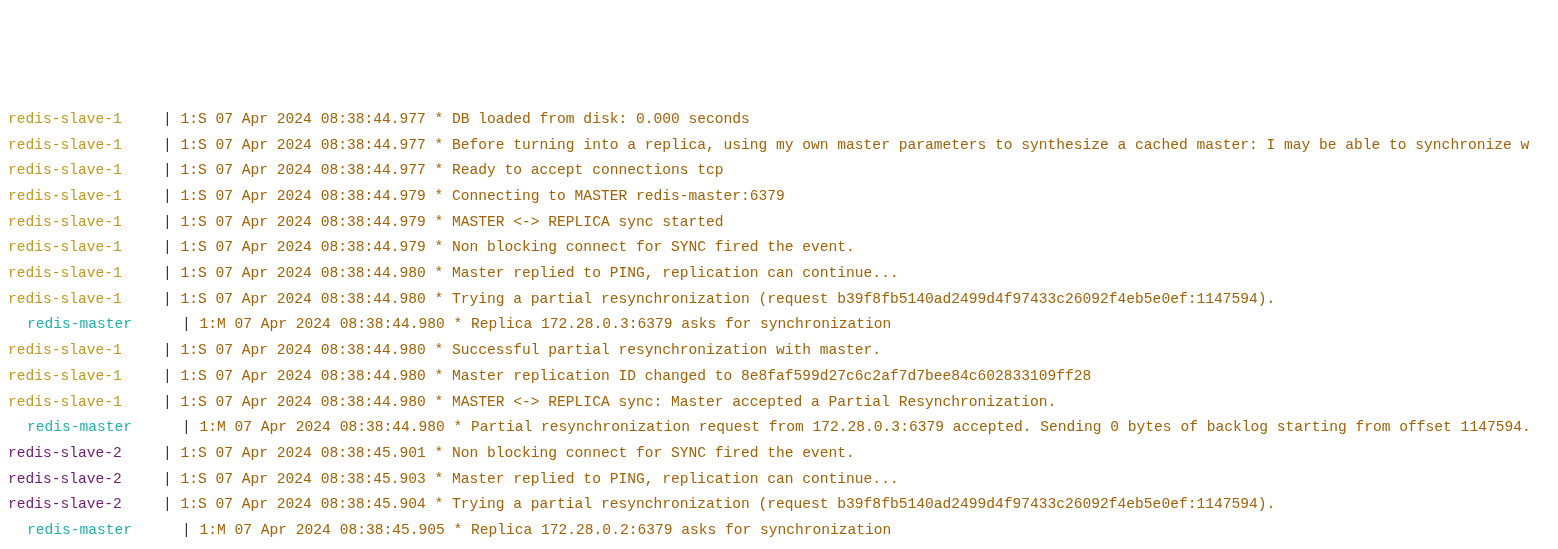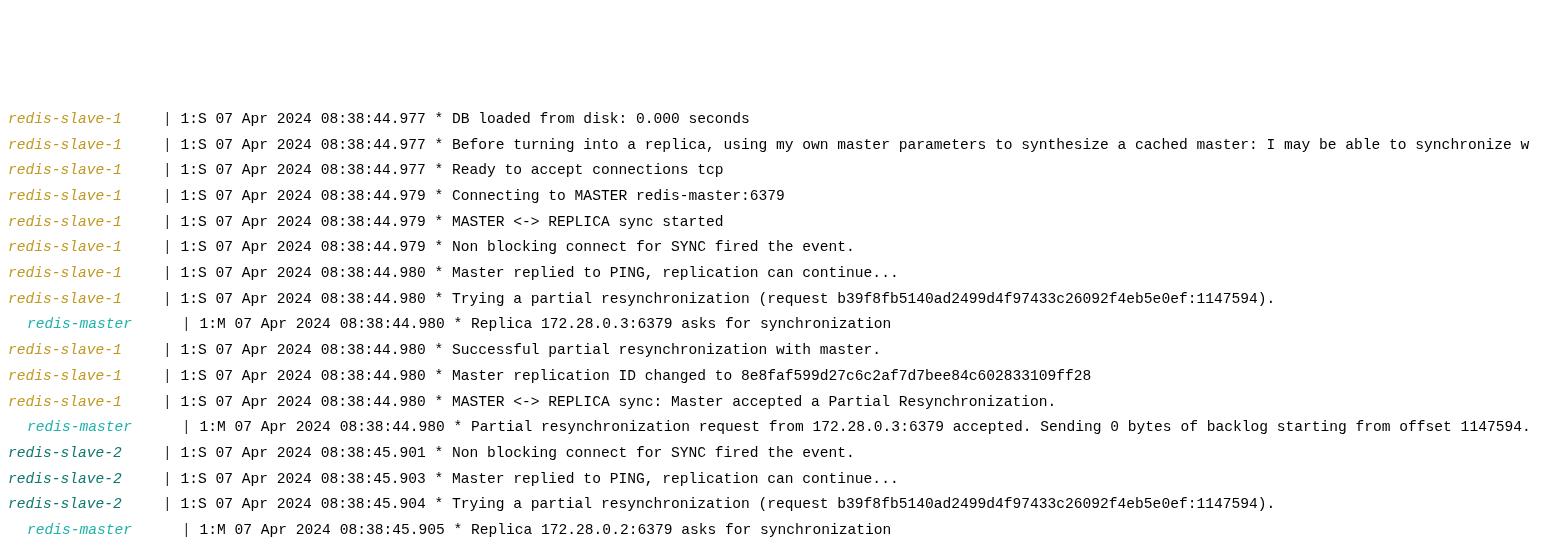--- a/index.html
+++ b/index.html
@@ -13,27 +13,26 @@
       overflow-x: hidden;
       color: #333;
     }
     .line {
       display: flex;
     }
     .svc {
       display: inline-block;
       width: 160px;
       flex: 0 0 155px;
-      font-style: italic;
     }
     .svc-slave1 { color: #c09820; }   
     .svc-master { color: #20b2aa; margin-left: 19px; }   
-    .svc-slave2 { color: #0f766e; }   
+    .svc-slave2 { color: #701a75; }   
     .sep { color: #333; }
-    .msg { color: #000000; }
+    .msg { color: #a16207; }
   </style>
 </head>
 <body>
 
 
 
 <div id="log-container"><div class="line"><span class="svc svc-slave1">redis-slave-1</span><span class="sep">| </span><span class="msg">1:S 07 Apr 2024 08:38:44.977 * DB loaded from disk: 0.000 seconds</span></div><div class="line"><span class="svc svc-slave1">redis-slave-1</span><span class="sep">| </span><span class="msg">1:S 07 Apr 2024 08:38:44.977 * Before turning into a replica, using my own master parameters to synthesize a cached master: I may be able to synchronize w</span></div><div class="line"><span class="svc svc-slave1">redis-slave-1</span><span class="sep">| </span><span class="msg">1:S 07 Apr 2024 08:38:44.977 * Ready to accept connections tcp</span></div><div class="line"><span class="svc svc-slave1">redis-slave-1</span><span class="sep">| </span><span class="msg">1:S 07 Apr 2024 08:38:44.979 * Connecting to MASTER redis-master:6379</span></div><div class="line"><span class="svc svc-slave1">redis-slave-1</span><span class="sep">| </span><span class="msg">1:S 07 Apr 2024 08:38:44.979 * MASTER &lt;-&gt; REPLICA sync started</span></div><div class="line"><span class="svc svc-slave1">redis-slave-1</span><span class="sep">| </span><span class="msg">1:S 07 Apr 2024 08:38:44.979 * Non blocking connect for SYNC fired the event.</span></div><div class="line"><span class="svc svc-slave1">redis-slave-1</span><span class="sep">| </span><span class="msg">1:S 07 Apr 2024 08:38:44.980 * Master replied to PING, replication can continue...</span></div><div class="line"><span class="svc svc-slave1">redis-slave-1</span><span class="sep">| </span><span class="msg">1:S 07 Apr 2024 08:38:44.980 * Trying a partial resynchronization (request b39f8fb5140ad2499d4f97433c26092f4eb5e0ef:1147594).</span></div><div class="line"><span class="svc svc-master">redis-master</span><span class="sep">| </span><span class="msg">1:M 07 Apr 2024 08:38:44.980 * Replica 172.28.0.3:6379 asks for synchronization</span></div><div class="line"><span class="svc svc-slave1">redis-slave-1</span><span class="sep">| </span><span class="msg">1:S 07 Apr 2024 08:38:44.980 * Successful partial resynchronization with master.</span></div><div class="line"><span class="svc svc-slave1">redis-slave-1</span><span class="sep">| </span><span class="msg">1:S 07 Apr 2024 08:38:44.980 * Master replication ID changed to 8e8faf599d27c6c2af7d7bee84c602833109ff28</span></div><div class="line"><span class="svc svc-slave1">redis-slave-1</span><span class="sep">| </span><span class="msg">1:S 07 Apr 2024 08:38:44.980 * MASTER &lt;-&gt; REPLICA sync: Master accepted a Partial Resynchronization.</span></div><div class="line"><span class="svc svc-master">redis-master</span><span class="sep">| </span><span class="msg">1:M 07 Apr 2024 08:38:44.980 * Partial resynchronization request from 172.28.0.3:6379 accepted. Sending 0 bytes of backlog starting from offset 1147594.</span></div><div class="line"><span class="svc svc-slave2">redis-slave-2</span><span class="sep">| </span><span class="msg">1:S 07 Apr 2024 08:38:45.901 * Non blocking connect for SYNC fired the event.</span></div><div class="line"><span class="svc svc-slave2">redis-slave-2</span><span class="sep">| </span><span class="msg">1:S 07 Apr 2024 08:38:45.903 * Master replied to PING, replication can continue...</span></div><div class="line"><span class="svc svc-slave2">redis-slave-2</span><span class="sep">| </span><span class="msg">1:S 07 Apr 2024 08:38:45.904 * Trying a partial resynchronization (request b39f8fb5140ad2499d4f97433c26092f4eb5e0ef:1147594).</span></div><div class="line"><span class="svc svc-master">redis-master</span><span class="sep">| </span><span class="msg">1:M 07 Apr 2024 08:38:45.905 * Replica 172.28.0.2:6379 asks for synchronization</span></div><div class="line"><span class="svc svc-master">redis-master</span><span class="sep">| </span><span class="msg">1:M 07 Apr 2024 08:38:45.905 * Partial resynchronization request from 172.28.0.2:6379 accepted. Sending 0 bytes of backlog starting from offset 1147594.</span></div></div>
 
 
 

